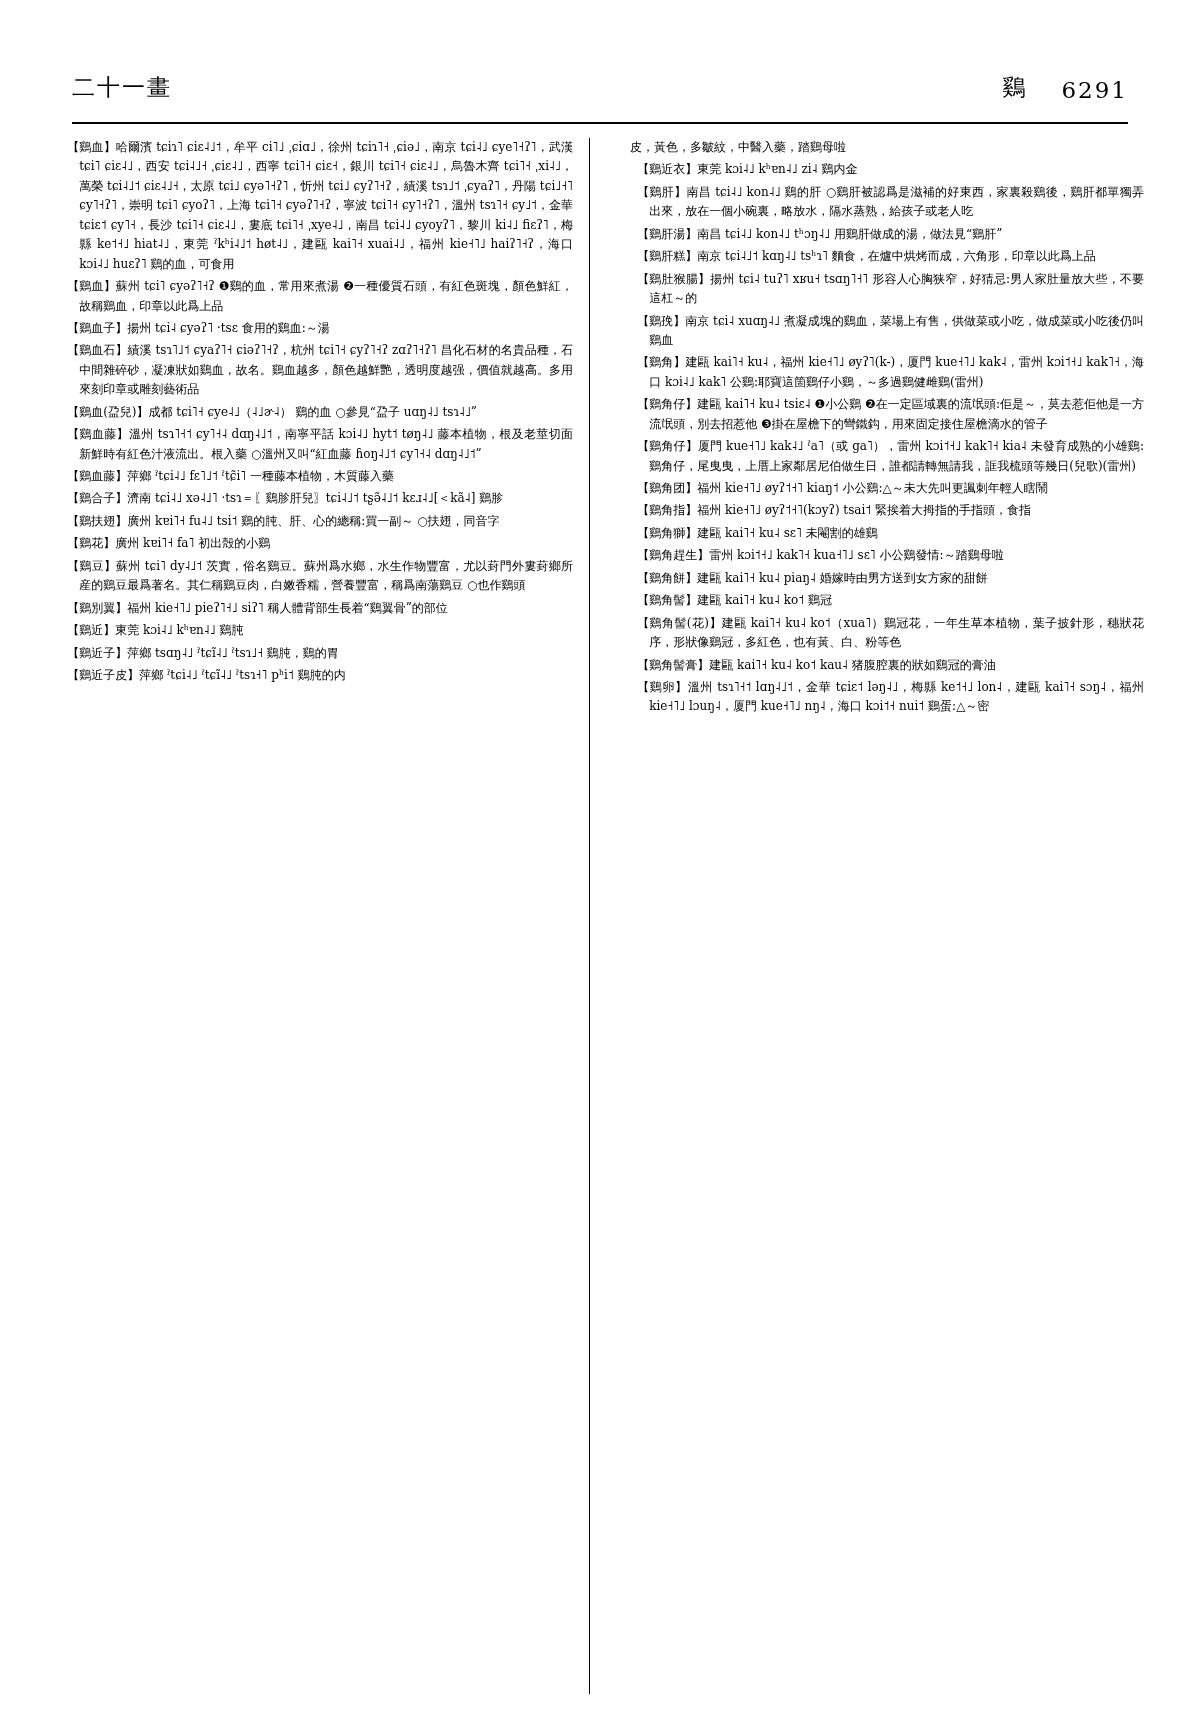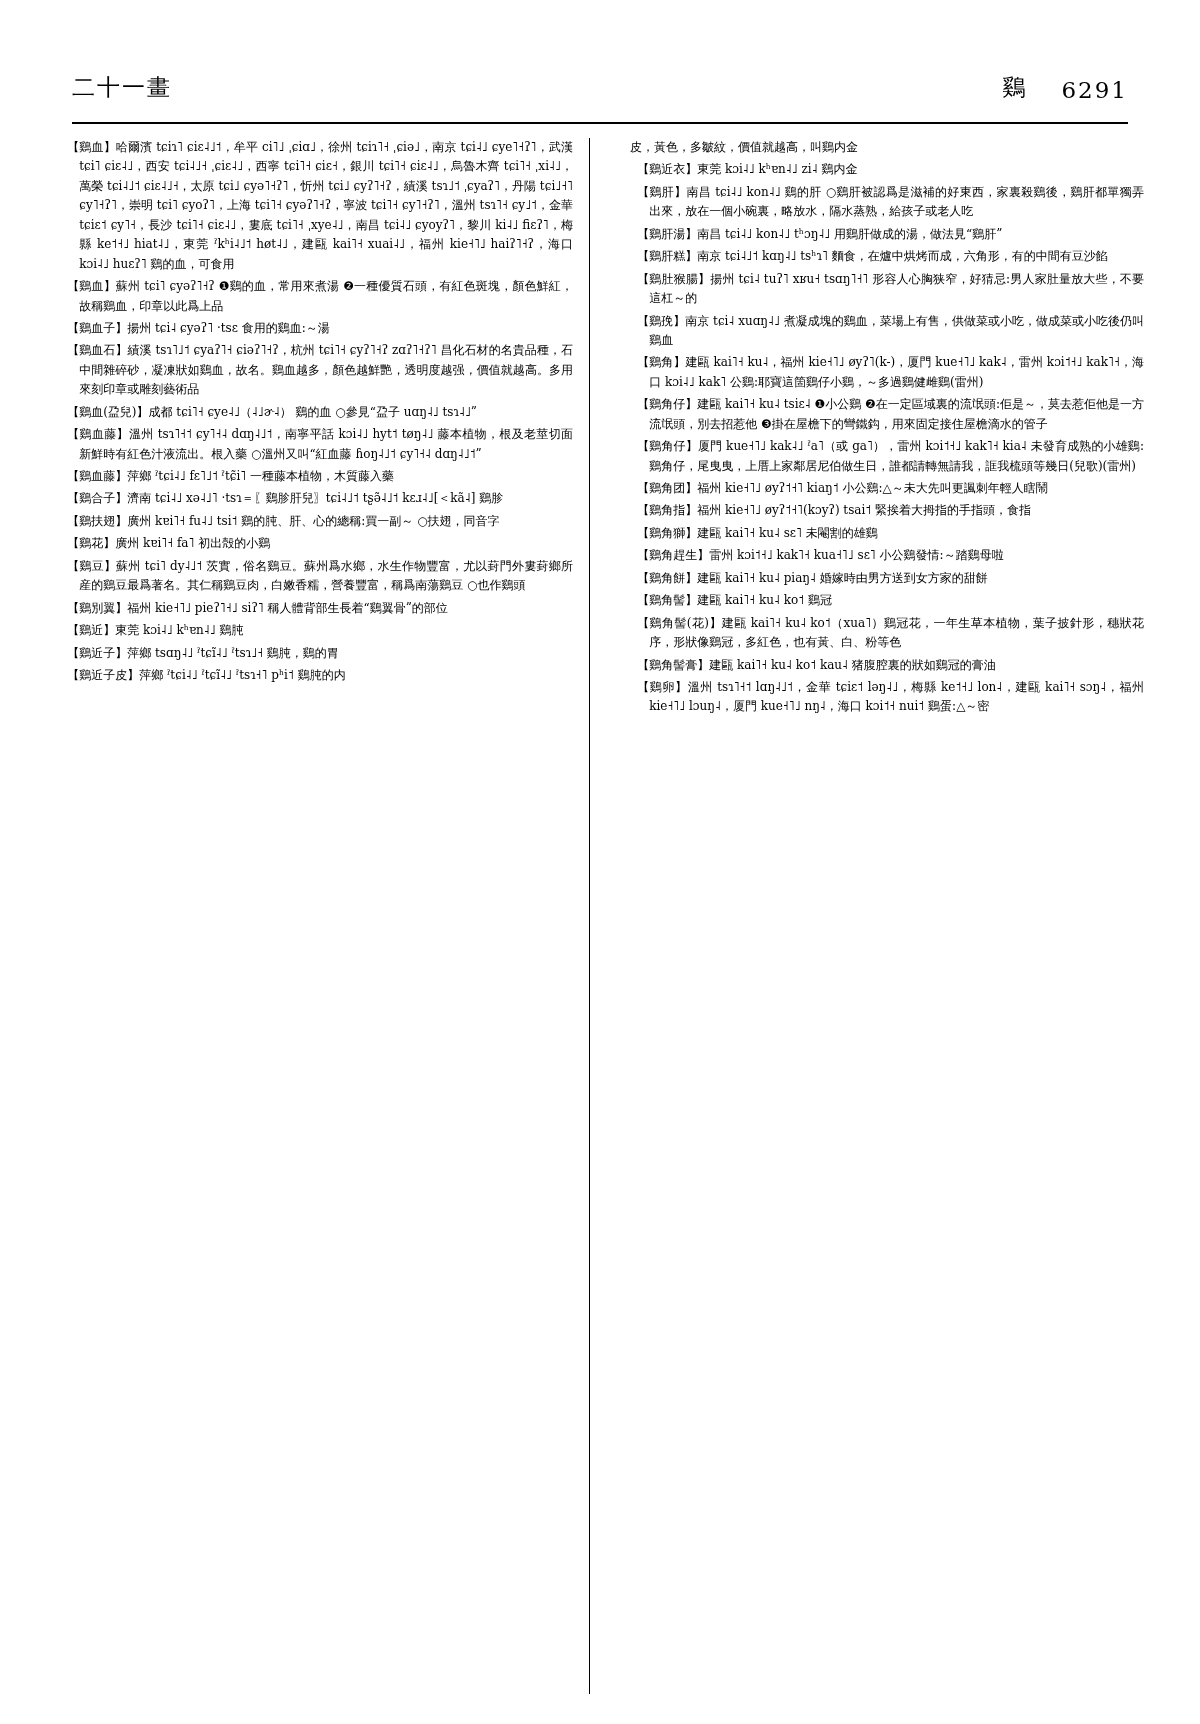--- a/index.html
+++ b/index.html
@@ -79,25 +79,25 @@
       <div class="entry">【鷄合子】濟南 tɕi˨˩ xə˨˩˥  ·tsɿ＝〖鷄胗肝兒〗tɕi˨˩˦ tʂə̃˨˩˦ kɛɹ˨˩[＜kã˨]  鷄胗</div>
       <div class="entry">【鷄扶翅】廣州 kɐi˥˧ fu˨˩ tsi˦  鷄的肫、肝、心的總稱:買一副～ ○扶翅，同音字</div>
       <div class="entry">【鷄花】廣州 kɐi˥˧ fa˥  初出殻的小鷄</div>
       <div class="entry">【鷄豆】蘇州 tɕi˥ dy˨˩˦  茨實，俗名鷄豆。蘇州爲水鄉，水生作物豐富，尤以葑門外婁葑鄉所産的鷄豆最爲著名。其仁稱鷄豆肉，白嫩香糯，營養豐富，稱爲南蕩鷄豆 ○也作鷄頭</div>
       <div class="entry">【鷄別翼】福州 kie˧˥˩ pieʔ˥˧˩ siʔ˥  稱人體背部生長着“鷄翼骨”的部位</div>
       <div class="entry">【鷄近】東莞 kɔi˨˩ kʰɐn˨˩  鷄肫</div>
       <div class="entry">【鷄近子】萍鄉 tsɑŋ˨˩ ˀtɕĩ˨˩ ˀtsɿ˩˧  鷄肫，鷄的胃</div>
       <div class="entry">【鷄近子皮】萍鄉 ˀtɕi˨˩ ˀtɕĩ˨˩ ˀtsɿ˧˥ pʰi˦  鷄肫的内</div>
     </div>
     <div class="col right">
-      <div class="entry" style="text-indent:0;padding-left:0;">皮，黃色，多皺紋，價值就越高，叫鷄内金</div>
+      <div class="entry" style="text-indent:0;padding-left:0;">皮，黃色，多皺紋，中醫入藥，踏鷄母啦</div>
       <div class="entry">【鷄近衣】東莞 kɔi˨˩ kʰɐn˨˩ zi˨  鷄内金</div>
       <div class="entry">【鷄肝】南昌 tɕi˨˩ kon˨˩  鷄的肝 ○鷄肝被認爲是滋補的好東西，家裏殺鷄後，鷄肝都單獨弄出來，放在一個小碗裏，略放水，隔水蒸熟，給孩子或老人吃</div>
       <div class="entry">【鷄肝湯】南昌 tɕi˨˩ kon˨˩ tʰɔŋ˨˩  用鷄肝做成的湯，做法見“鷄肝”</div>
-      <div class="entry">【鷄肝糕】南京 tɕi˨˩˦ kɑŋ˨˩ tsʰɿ˥  麵食，在爐中烘烤而成，六角形，有的中間有豆沙餡</div>
+      <div class="entry">【鷄肝糕】南京 tɕi˨˩˦ kɑŋ˨˩ tsʰɿ˥  麵食，在爐中烘烤而成，六角形，印章以此爲上品</div>
       <div class="entry">【鷄肚猴腸】揚州 tɕi˨ tuʔ˥ xʁu˧ tsɑŋ˥˧˥  形容人心胸狭窄，好猜忌:男人家肚量放大些，不要這杠～的</div>
       <div class="entry">【鷄㝃】南京 tɕi˨ xuɑŋ˨˩  煮凝成塊的鷄血，菜場上有售，供做菜或小吃，做成菜或小吃後仍叫鷄血</div>
       <div class="entry">【鷄角】建甌 kai˥˧ ku˨，福州 kie˧˥˩ øyʔ˥(k-)，厦門 kue˧˥˩ kak˨，雷州 kɔi˦˧˩ kak˥˧，海口 kɔi˨˩ kak˥  公鷄:耶寶這箇鷄仔小鷄，～多過鷄健雌鷄(雷州)</div>
       <div class="entry">【鷄角仔】建甌 kai˥˧ ku˨ tsiɛ˨  ❶小公鷄 ❷在一定區域裏的流氓頭:佢是～，莫去惹佢他是一方流氓頭，別去招惹他 ❸掛在屋檐下的彎鐵鈎，用來固定接住屋檐滴水的管子</div>
       <div class="entry">【鷄角仔】厦門 kue˧˥˩ kak˨˩ ˀa˥（或 ga˥），雷州 kɔi˦˧˩ kak˥˧ kia˨  未發育成熟的小雄鷄:鷄角仔，尾曳曳，上厝上家鄰居尼伯做生日，誰都請轉無請我，誆我梳頭等幾日(兒歌)(雷州)</div>
       <div class="entry">【鷄角团】福州 kie˧˥˩ øyʔ˦˧˥ kiaŋ˦  小公鷄:△～未大先叫更諷刺年輕人瞎鬧</div>
       <div class="entry">【鷄角指】福州 kie˧˥˩ øyʔ˦˧˥(kɔyʔ) tsai˦  緊挨着大拇指的手指頭，食指</div>
       <div class="entry">【鷄角獅】建甌 kai˥˧ ku˨ sɛ˥  未閹割的雄鷄</div>
       <div class="entry">【鷄角趕生】雷州 kɔi˦˧˩ kak˥˧ kua˧˥˩ sɛ˥  小公鷄發情:～踏鷄母啦</div>
       <div class="entry">【鷄角餅】建甌 kai˥˧ ku˨ piaŋ˨  婚嫁時由男方送到女方家的甜餅</div>

